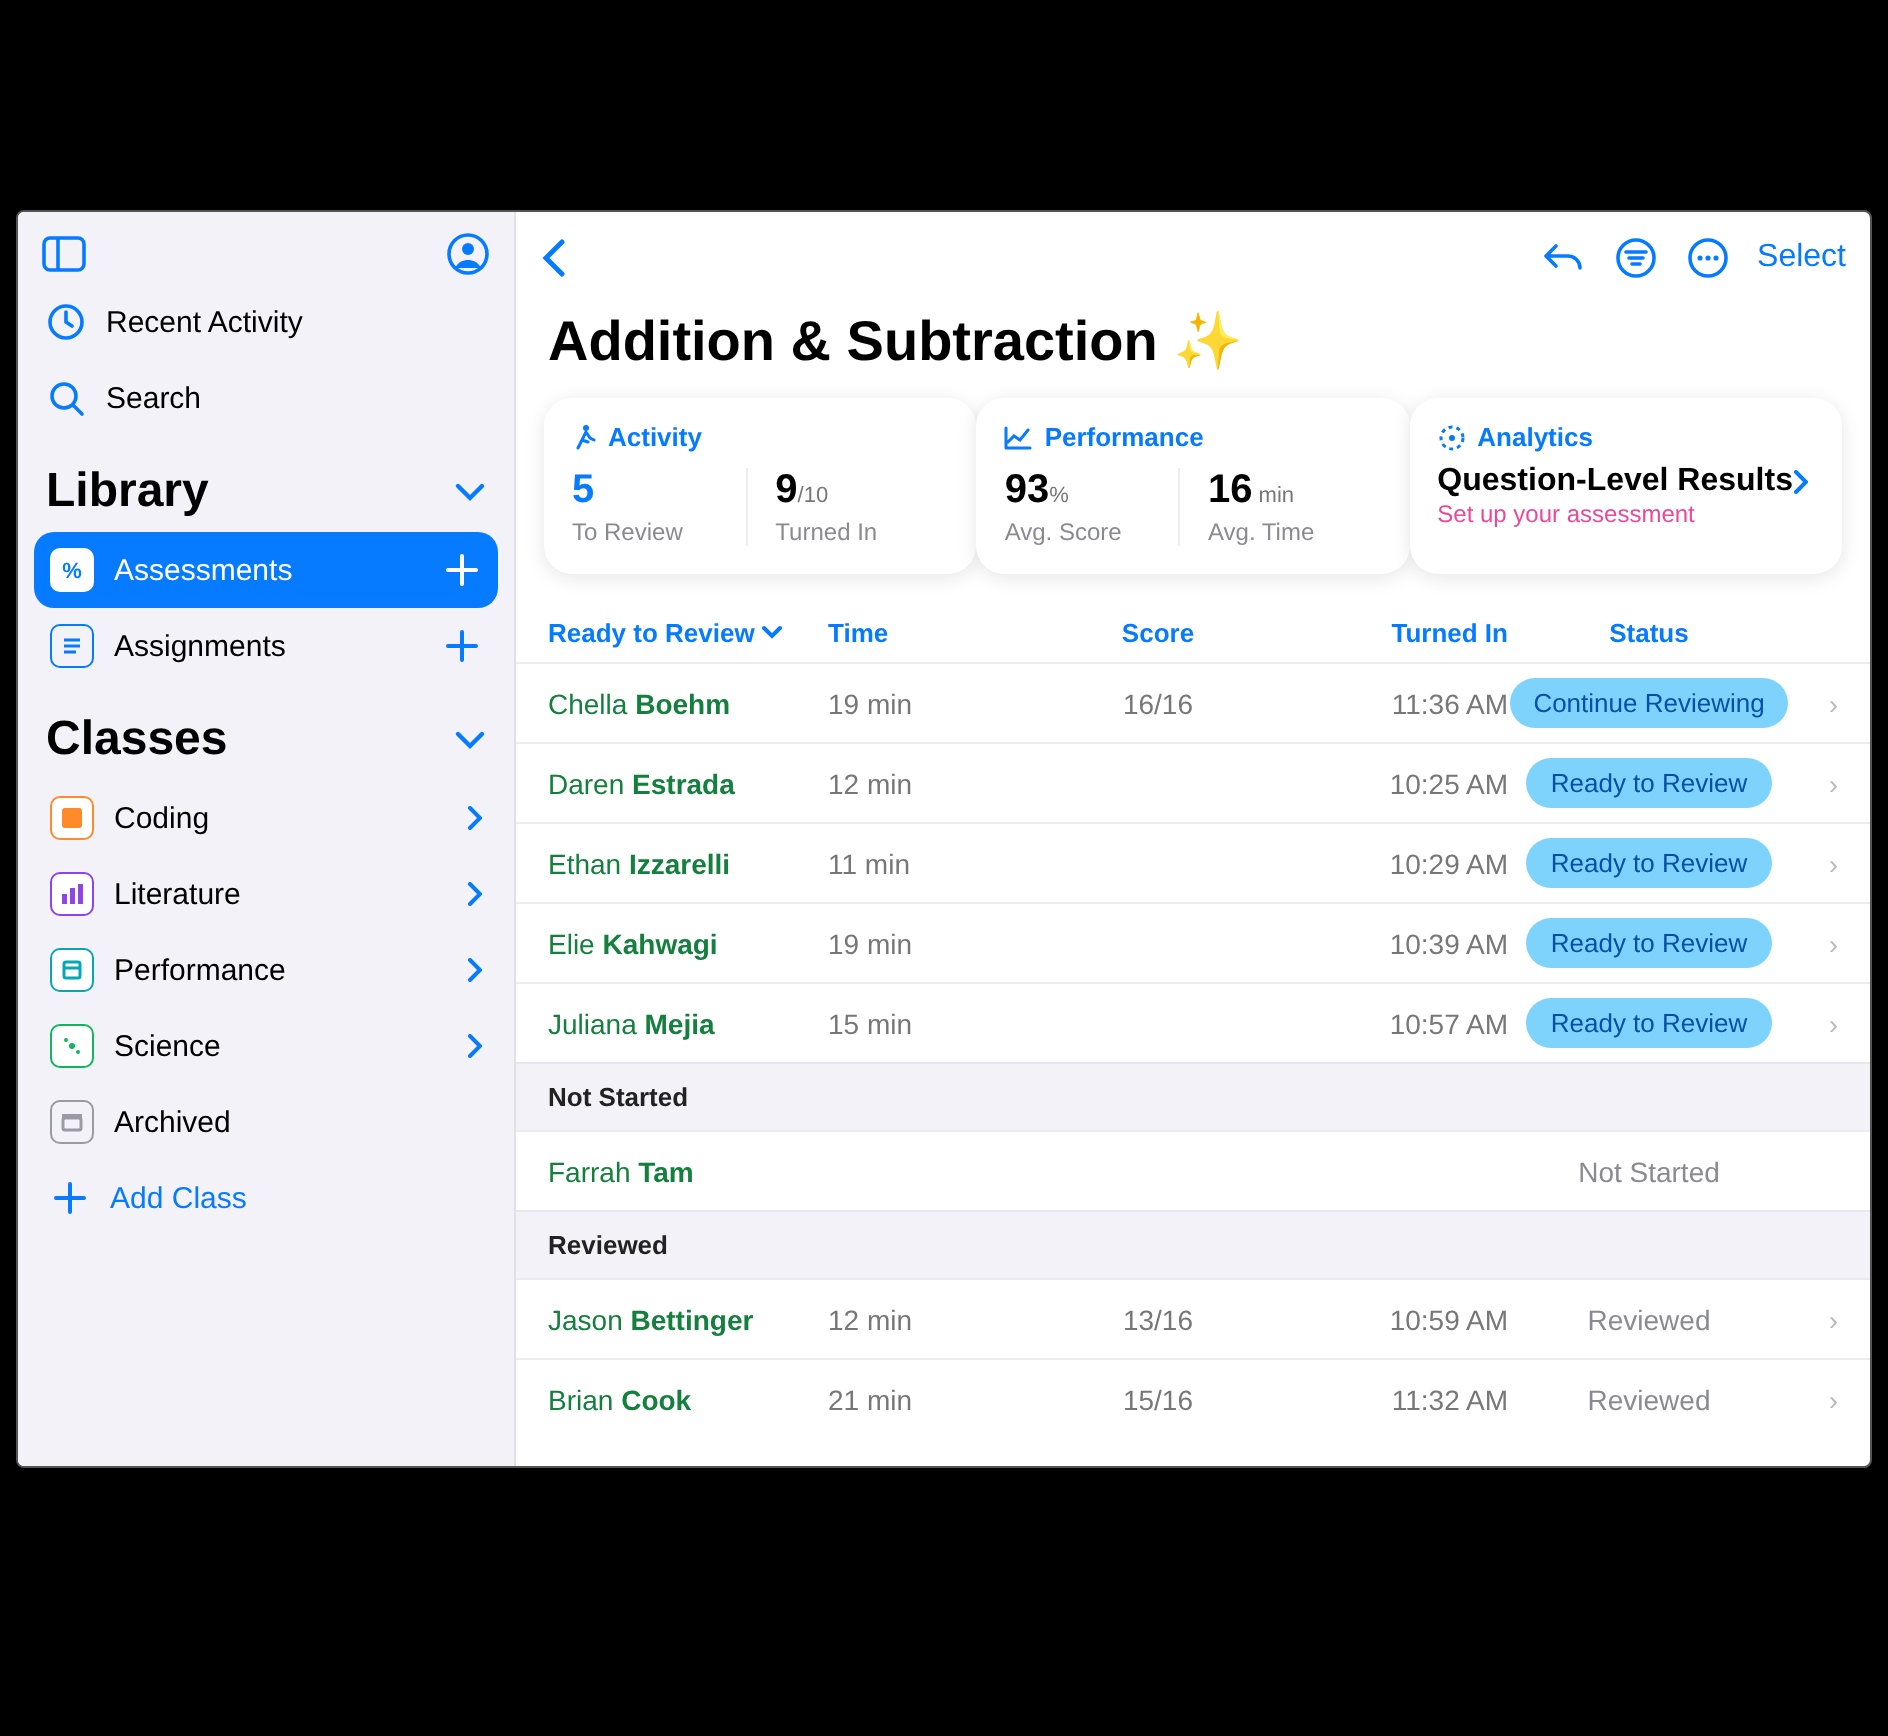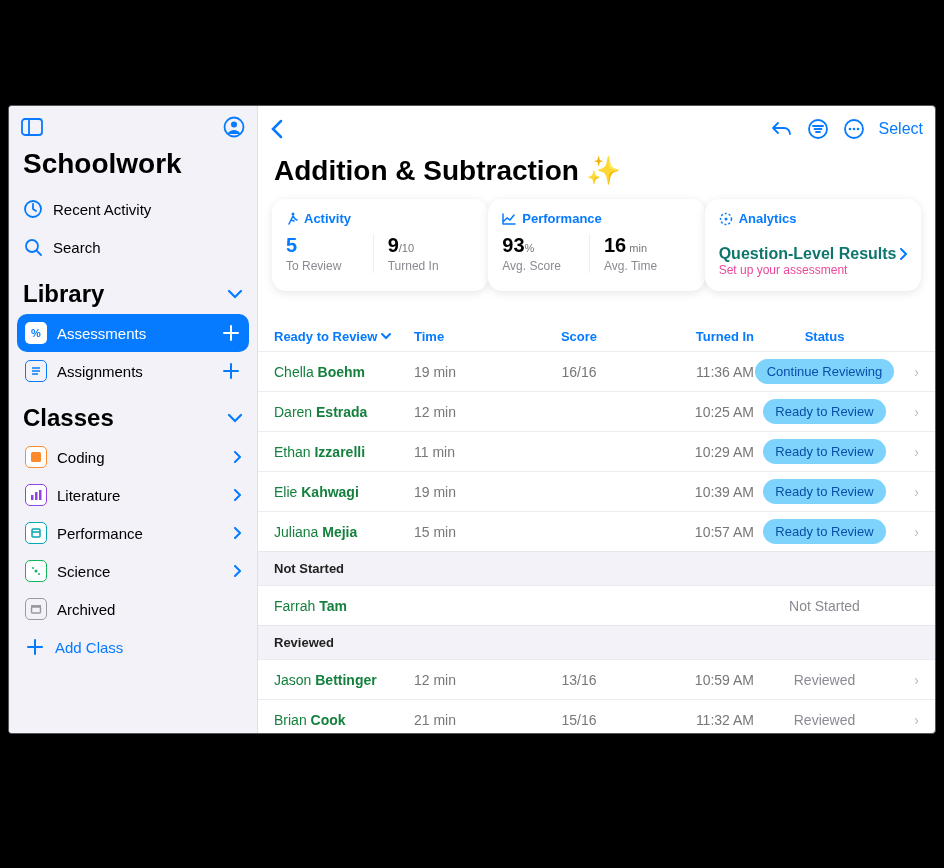--- a/index.html
+++ b/index.html
@@ -42,24 +42,24 @@
   .cards { display:flex; gap:0; padding: 0 14px 10px; }
   .card { flex:1; background:#fff; border-radius:14px; box-shadow: 0 2px 10px rgba(0,0,0,.10); padding:12px 14px 14px; min-width:0; }
   .card .chead { display:flex; align-items:center; gap:6px; color:#067bff; font-size:13px; font-weight:600; }
   .card .cbody { display:flex; margin-top:8px; }
   .metric { display:flex; flex-direction:column; flex:1; }
   .metric + .metric { border-left:1px solid #eee; padding-left:14px; }
   .mval { font-size:20px; font-weight:700; color:#000; }
   .mval .blueval { color:#067bff; }
   .mval small { font-size:11px; font-weight:500; color:#777; }
   .mlabel { font-size:12px; color:#8a8a93; margin-top:2px; }
-  .card.analytics .qtitle { color:#0f766e; font-weight:700; font-size:16px; margin-top:19px; display:flex; align-items:center; justify-content:space-between; }
+  .card.analytics .qtitle { color:#000000; font-weight:700; font-size:16px; margin-top:6px; display:flex; align-items:center; justify-content:flex-start; }
   .card.analytics .qsub { font-size:12px; color:#ec4899; }
   
-  .tbl { flex:1; overflow:hidden; margin-top:20px; }
+  .tbl { flex:1; overflow:hidden; margin-top:4px; }
   .thead, .trow { display:grid; grid-template-columns: 140px 110px 110px 120px 1fr 24px; align-items:center; padding: 0 16px; }
   .thead { height:30px; font-size:13px; color:#067bff; font-weight:600; }
   .thead .sort { display:flex; align-items:center; gap:4px;}
   .thead .c-score { text-align:center; }
   .thead .c-turn { text-align:right; }
   .thead .c-status { text-align:center; color:#067bff;}
   .trow { height:40px; border-top:1px solid #ececf0; font-size:14px; }
   .trow .name { color:#15803d; }
   .trow .name b { font-weight:600; }
   .trow .time, .trow .score { color:#777; }
@@ -97,21 +97,20 @@
             </svg>
         </span>
         <span class="ic blue">
           <svg width="22" height="22" viewBox="0 0 22 22" fill="none">
               <circle cx="11" cy="11" r="9.5" stroke="#067bff" stroke-width="1.8"></circle>
               <circle cx="11" cy="8.5" r="3" fill="#067bff"></circle>
               <path d="M4.5 18c1.5-3 4-4 6.5-4s5 1 6.5 4" fill="#067bff"></path>
             </svg>
         </span>
       </div>
-      <div class="sb-title">Schoolwork</div>
 
       <div class="sb-item clicky">
         <span class="ic blue">
           <svg width="20" height="20" viewBox="0 0 20 20" fill="none">
               <circle cx="10" cy="10" r="8" stroke="#067bff" stroke-width="1.8"></circle>
               <path d="M10 5v5l3 2" stroke="#067bff" stroke-width="1.8" stroke-linecap="round"></path>
             </svg>
         </span>
         <span>Recent Activity</span>
       </div>

